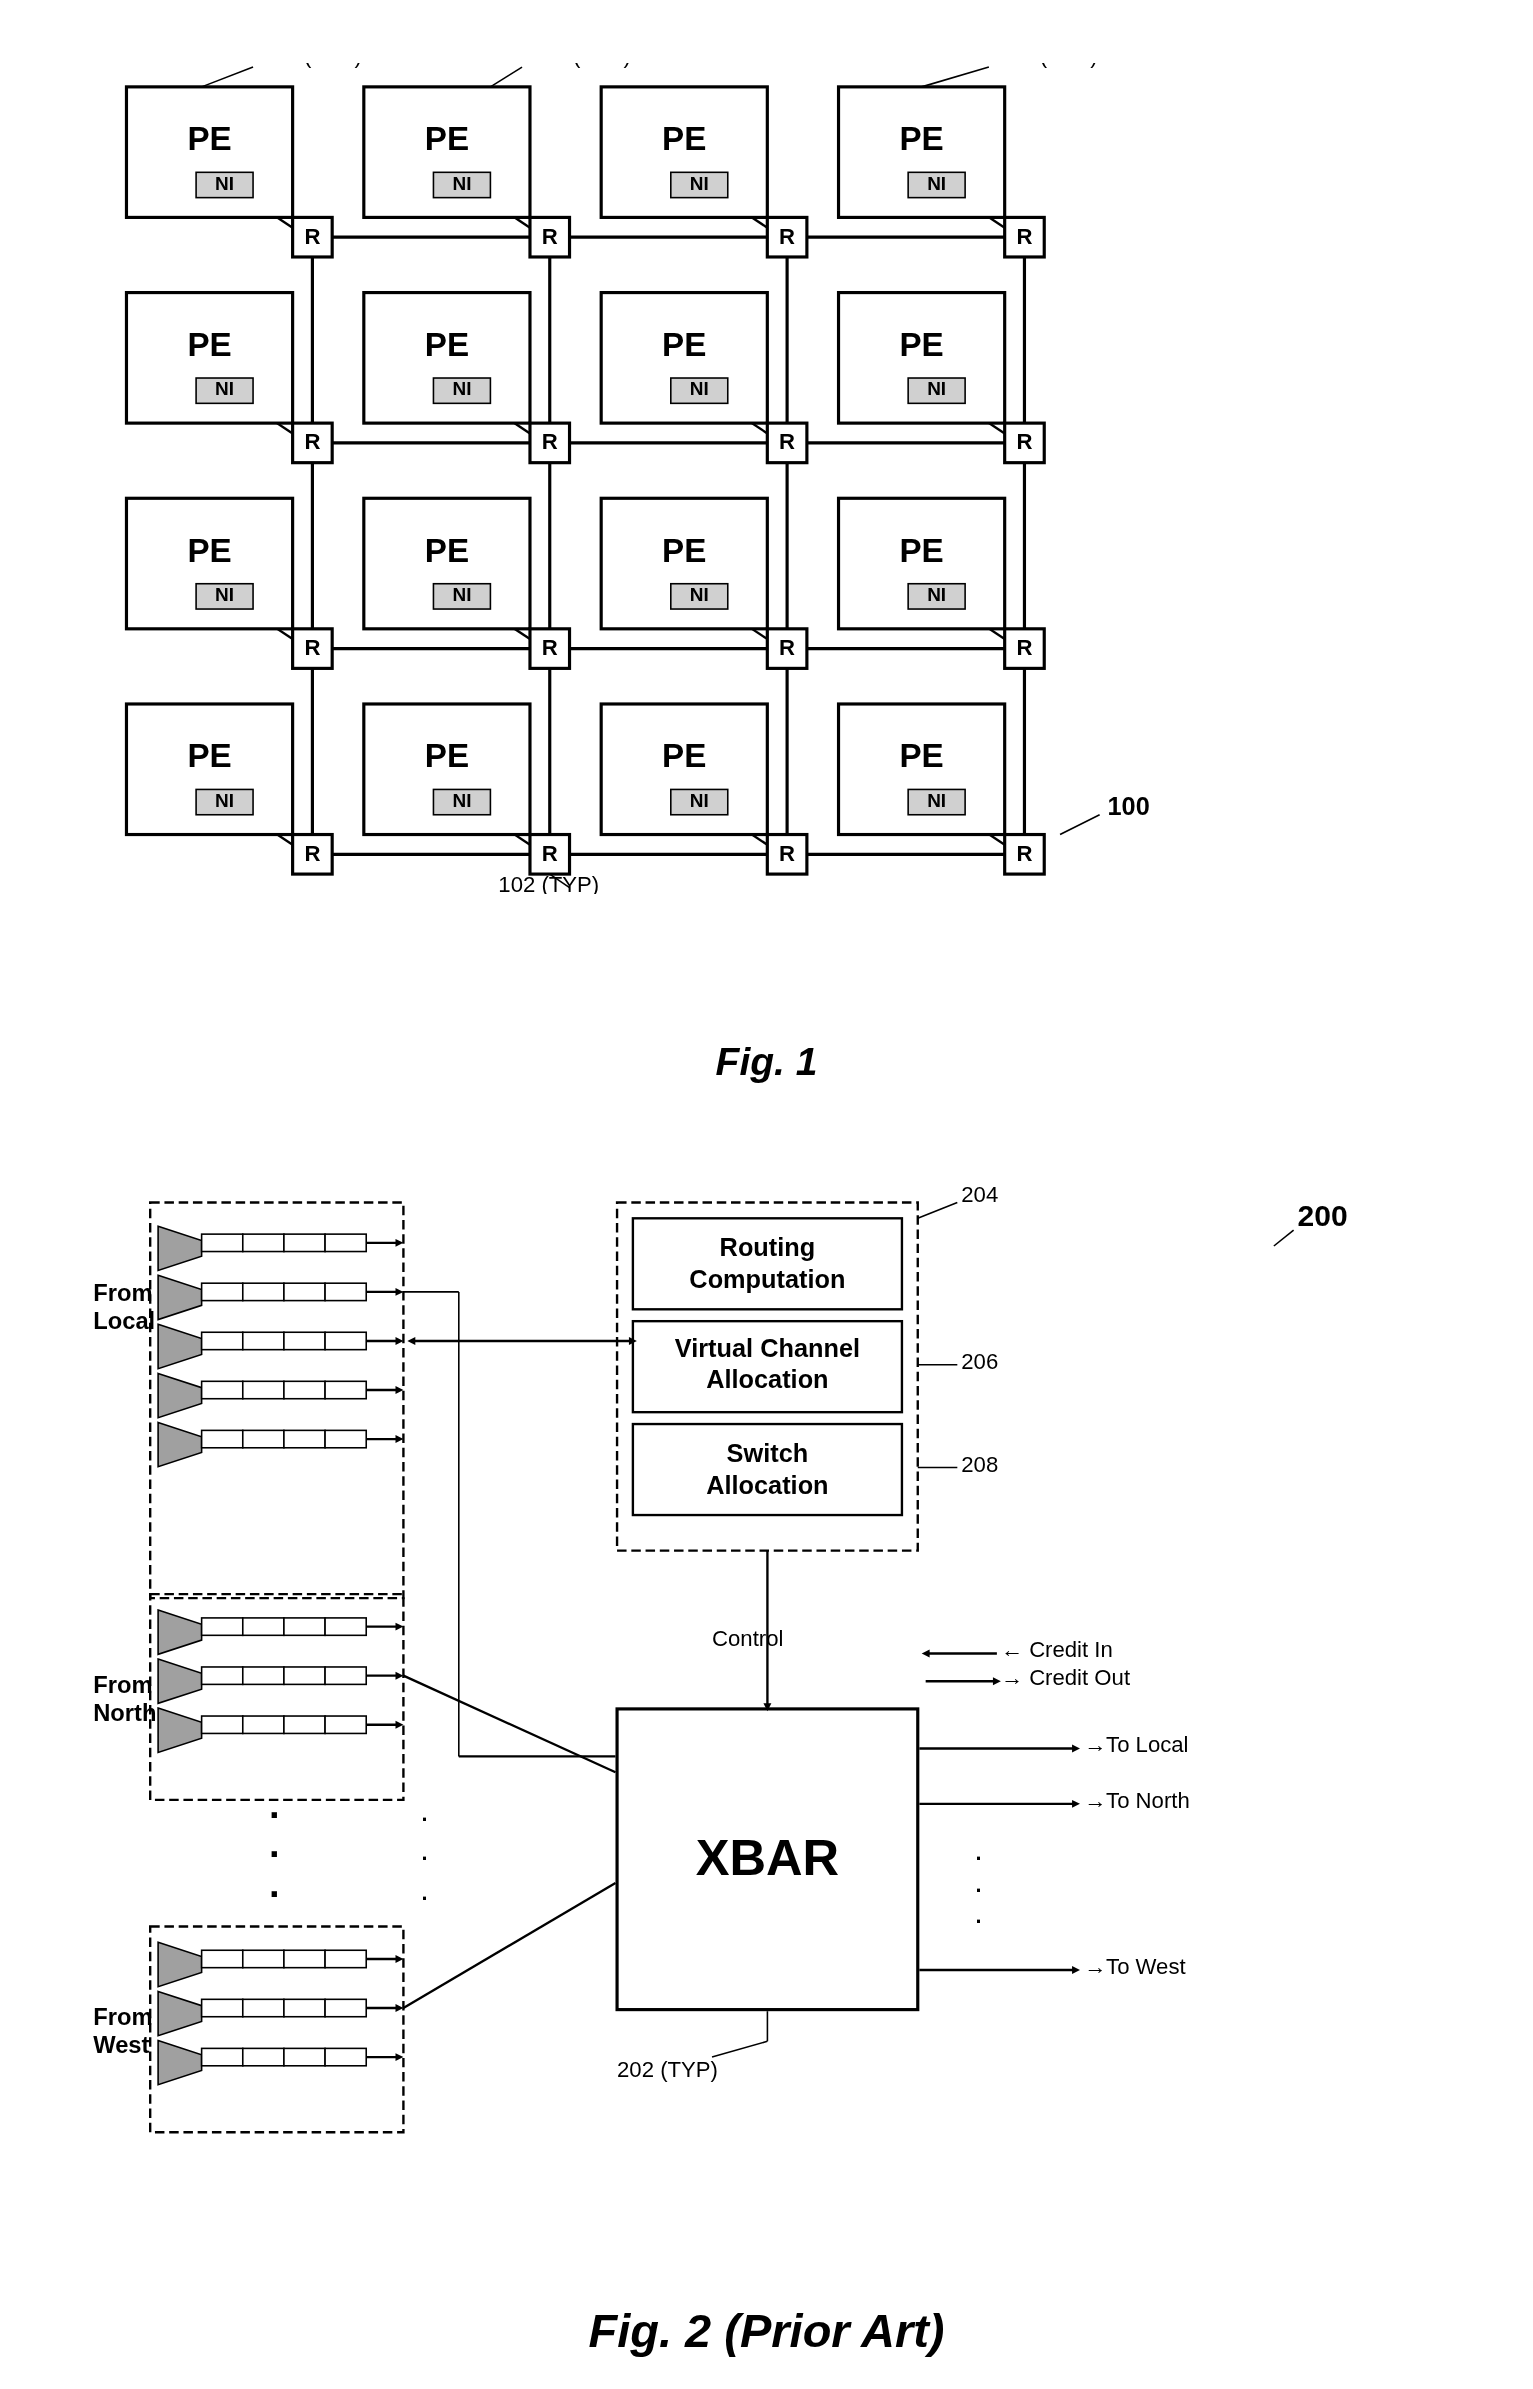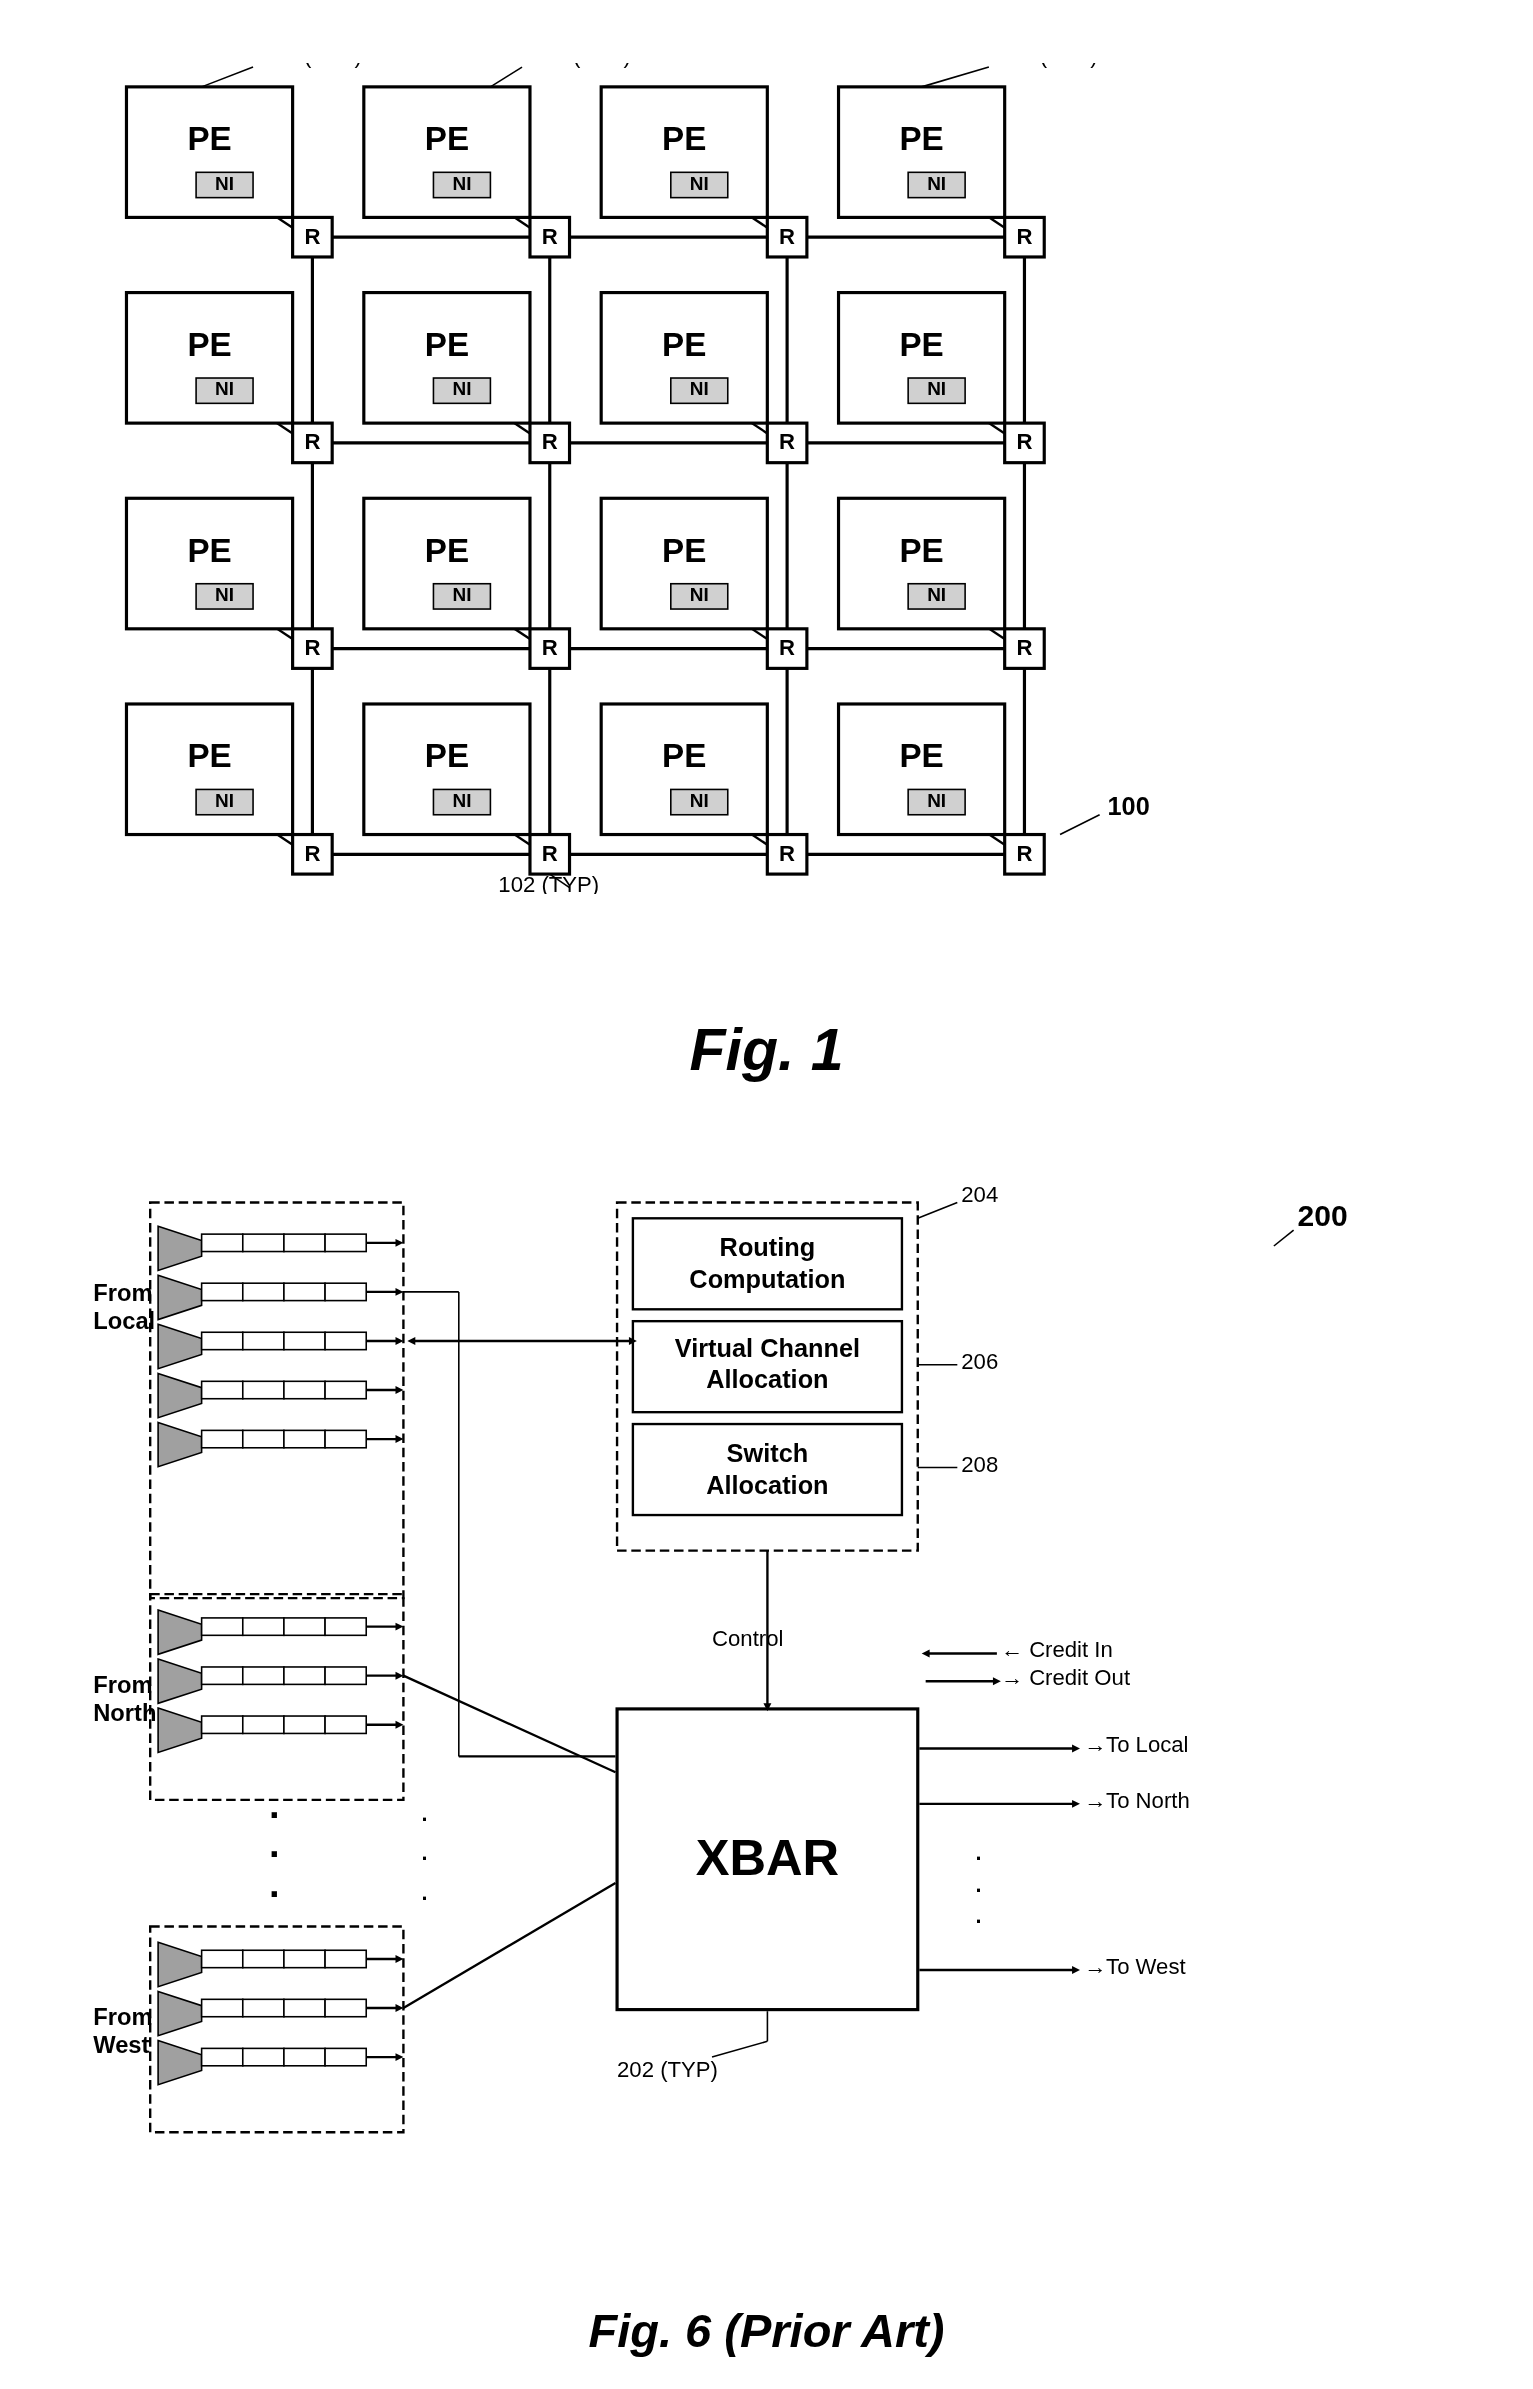--- a/index.html
+++ b/index.html
@@ -32,21 +32,21 @@
       top: 63px;
       left: 79px;
       width: 1345px;
       height: 870px;
     }
     .fig1-caption {
       position: absolute;
       bottom: 24px;
       left: 50%;
       transform: translateX(-50%);
-      font-size: 59px;
+      font-size: 39px;
       font-style: italic;
       font-weight: bold;
     }
 
     
     .fig2-container {
       position: relative;
       width: 1533px;
       height: 1266px;
     }
@@ -456,19 +456,19 @@
         <line x1="500" y1="173" x2="500" y2="760" stroke="black" stroke-width="2"></line>
         <line x1="500" y1="760" x2="698" y2="760" stroke="black" stroke-width="3"></line>
 
         <text x="1560" y="90" font-size="38" font-weight="bold">200</text>
         <line x1="1555" y1="95" x2="1530" y2="115" stroke="black" stroke-width="2"></line>
 
       </svg>
     </div>
 
     <div class="fig2-caption">
-      <span>Fig. 6</span>
+      <span>Fig. 2</span>
       <span class="prior-art">(Prior Art)</span>
     </div>
   </div>
 
 </div>
 
 
 </body></html>

